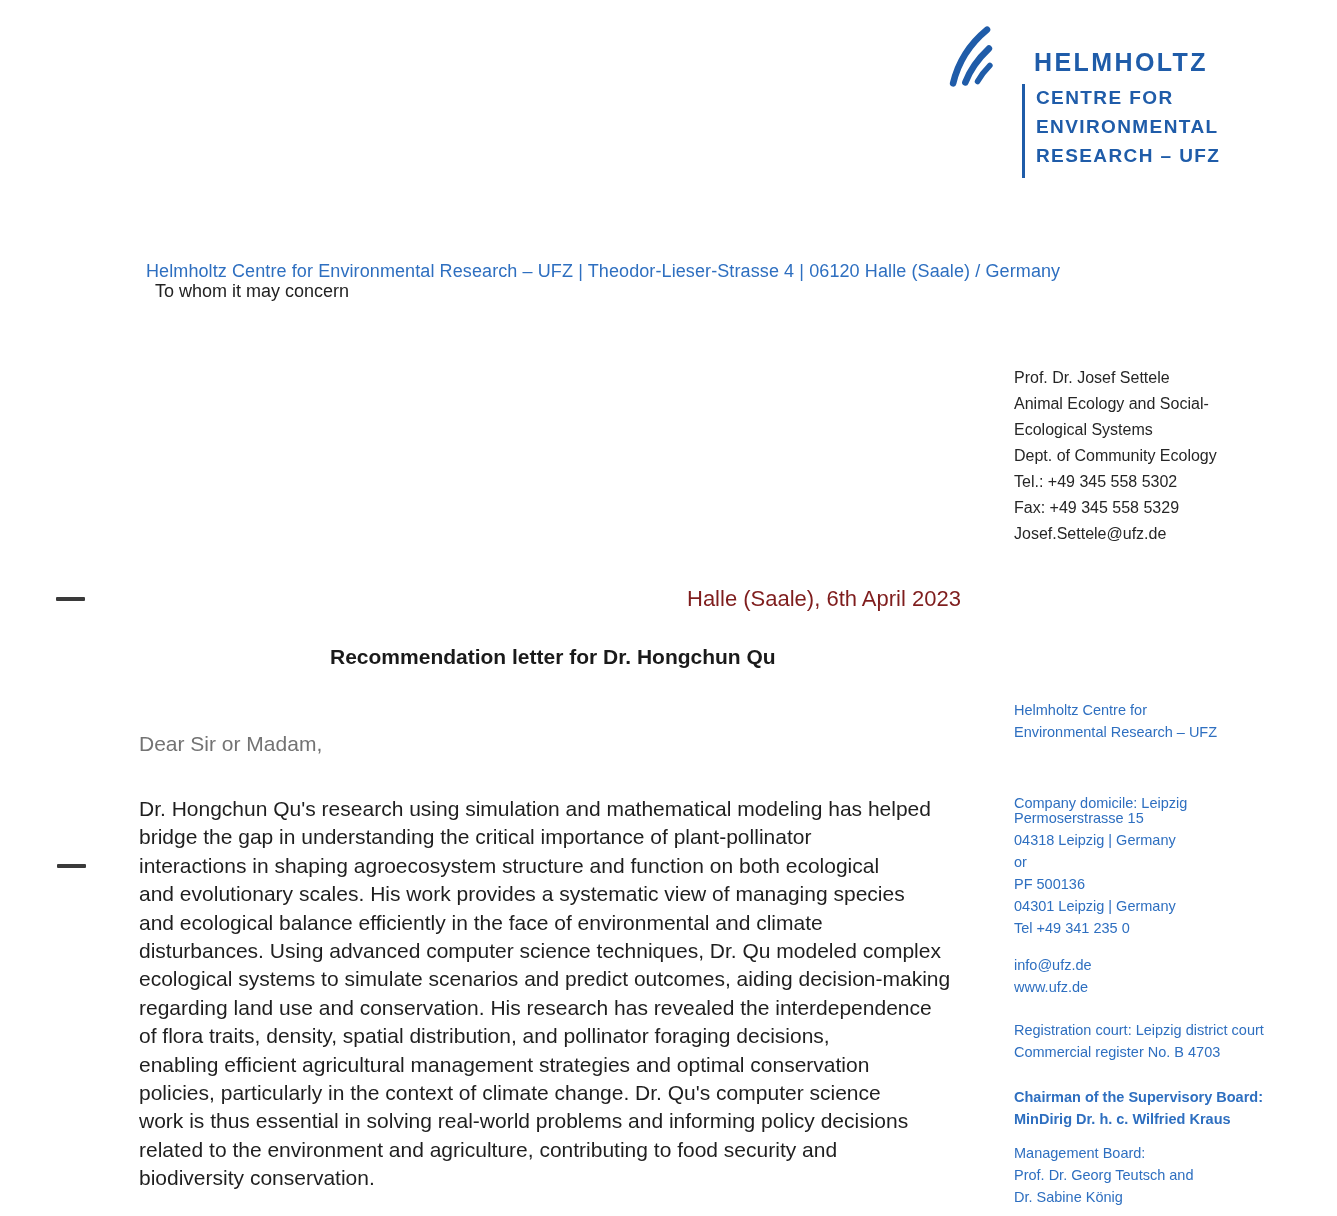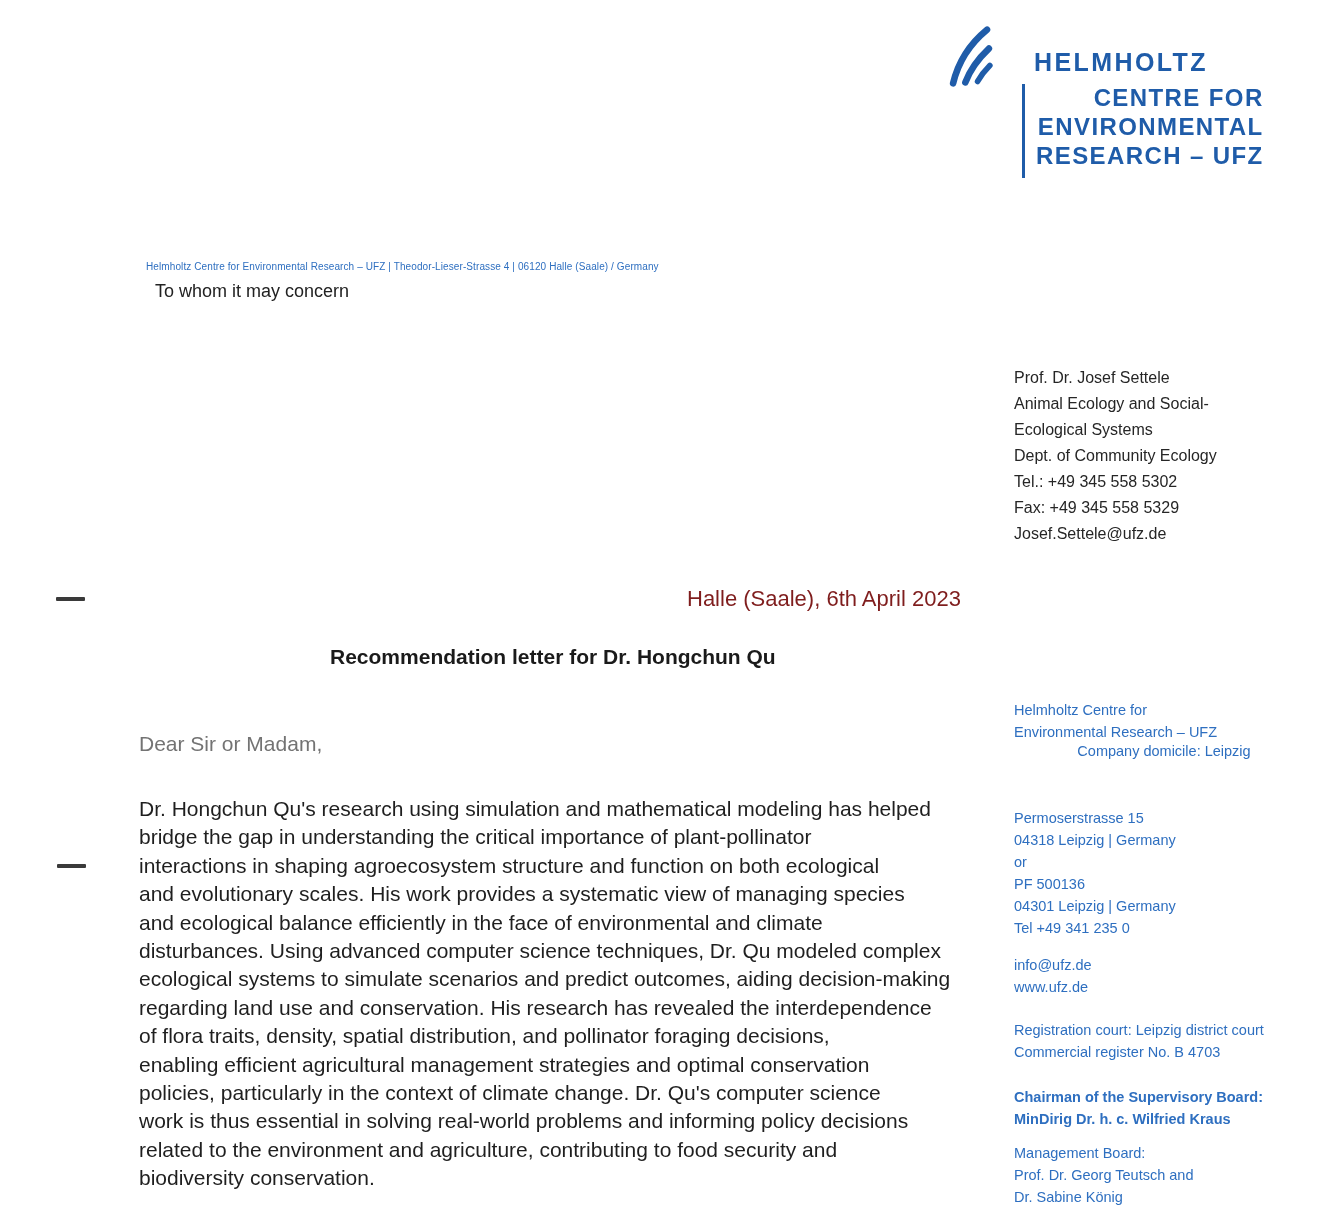--- a/index.html
+++ b/index.html
@@ -28,31 +28,30 @@
     line-height: 1;
     margin-left: 29px;
   }
   .logo-bar {
     left: 1022px; top: 84px;
     width: 3px; height: 94px;
     background: #1f5ca9;
   }
   .logo-sublines {
     left: 1036px; top: 83px;
-    font-size: 24px; font-weight: bold;
+    font-size: 19px; font-weight: bold;
     letter-spacing: 1.4px;
     line-height: 29px;
     color: #1f5ca9;
-    text-align: right;
   }
 
   
   .sender-line {
     left: 146px; top: 261px;
-    font-size: 10px;
+    font-size: 18px;
     color: #2e6fc0;
     letter-spacing: 0.1px;
   }
   .recipient {
     left: 155px; top: 281px;
     font-size: 18px;
     color: #222222;
   }
 
   
@@ -99,21 +98,21 @@
   
   .sb {
     left: 1014px;
     font-size: 14.5px;
     line-height: 22px;
     color: #2e6fc0;
     width: 300px;
   }
   .sb-bold { font-weight: normal; }
   .sb-org { top: 699px; }
-  .sb-domicile { top: 740px; text-align: center; }
+  .sb-domicile { top: 792px; }
   .sb-address { top: 807px; }
   .sb-online { top: 954px; }
   .sb-registration { top: 1019px; }
   .sb-supervisory { top: 1086px; font-weight: bold; }
   .sb-management { top: 1142px; }
 </style>
 </head>
 <body>
 
 <svg class="abs logo-swoosh" viewBox="0 0 46 68" xmlns="http://www.w3.org/2000/svg" aria-hidden="true">

